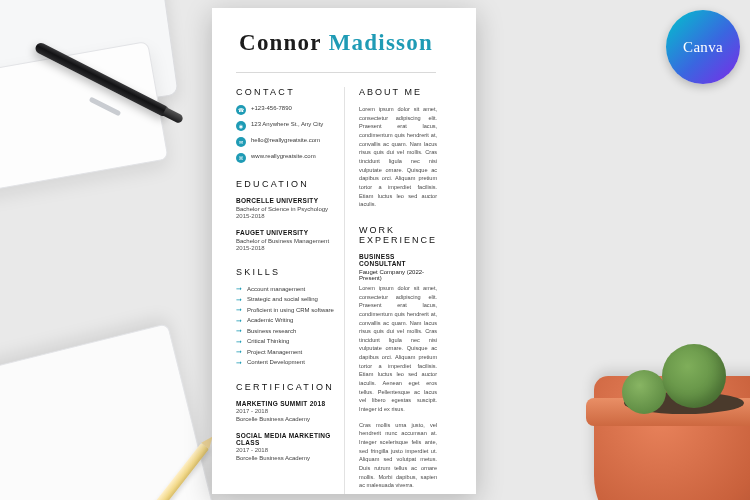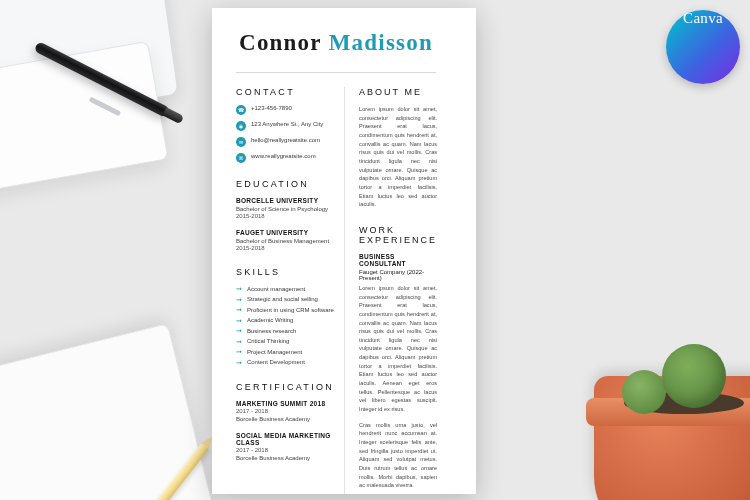--- a/index.html
+++ b/index.html
@@ -109,21 +109,21 @@
     width: 120px; height: 22px;
     background: #4a3a2c;
     border-radius: 50%;
   }
 
   
   .canva-badge {
     position: absolute; right: 10px; top: 10px;
     width: 74px; height: 74px; border-radius: 50%;
     background: linear-gradient(135deg,#00c4cc 0%, #3a66e0 55%, #7d2ae8 100%);
-    display: flex; align-items: flex-start; justify-content: center;
+    display: flex; align-items: center; justify-content: center;
     box-shadow: 0 3px 10px rgba(0,0,0,0.22);
     z-index: 20;
   }
   .canva-badge span {
     color: #fff; font-size: 15px; letter-spacing: .3px;
     font-family: "Liberation Serif", serif;
   }
 
   
   .page {

